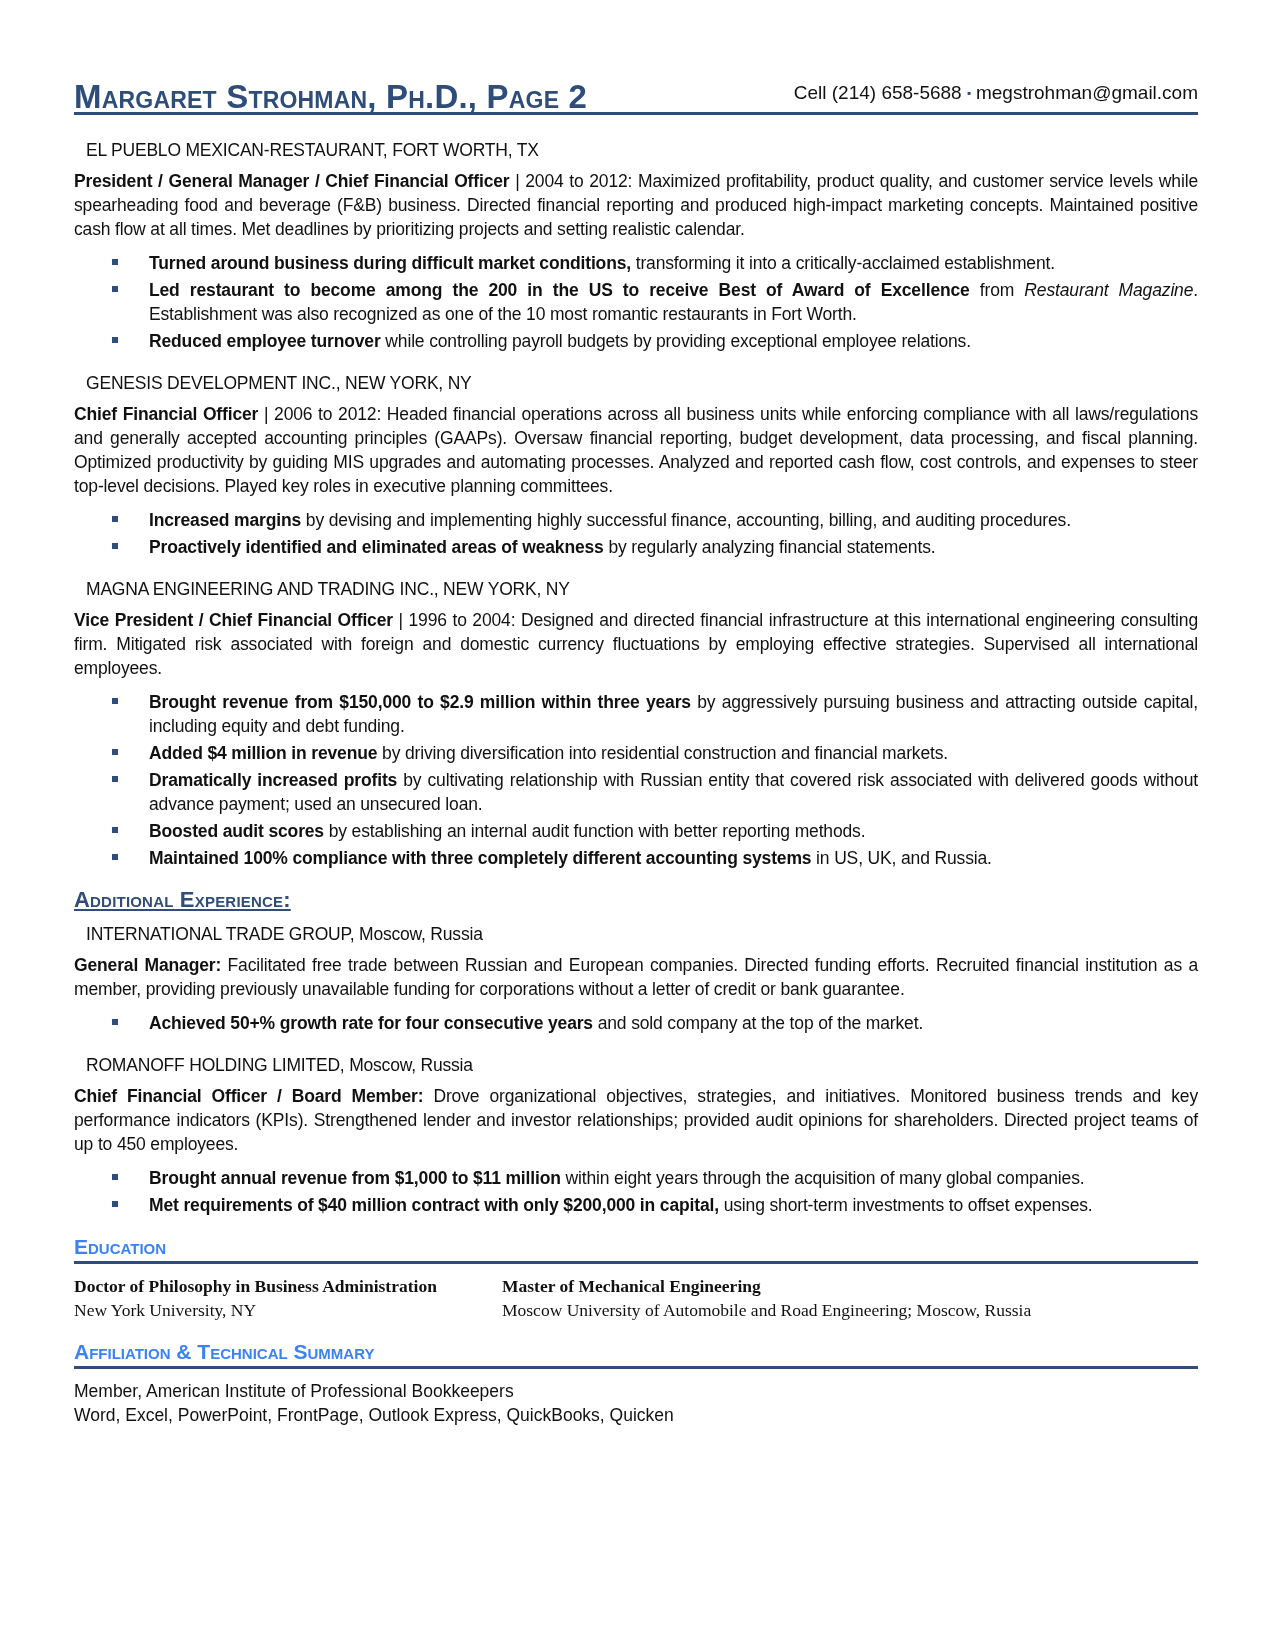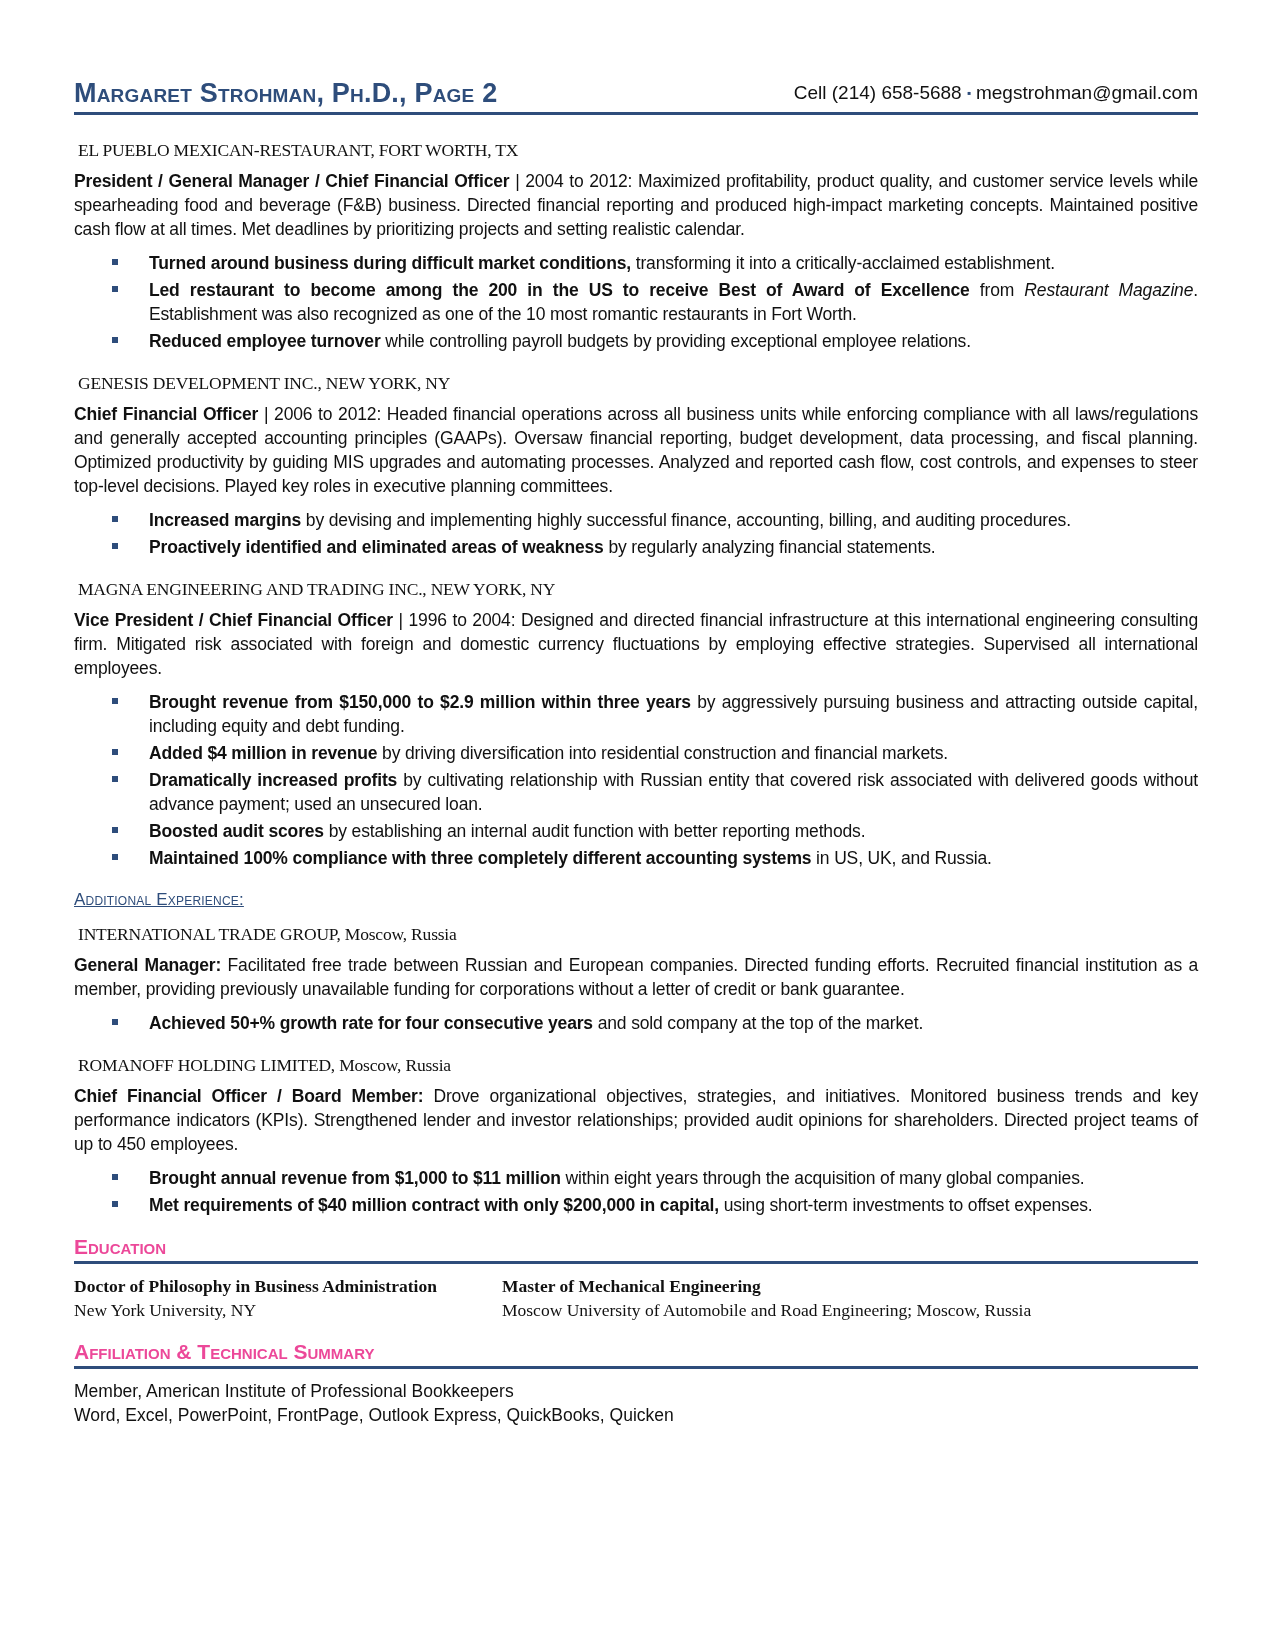--- a/index.html
+++ b/index.html
@@ -8,45 +8,45 @@
     font-family: "Liberation Sans", "DejaVu Sans", sans-serif;
     color: #111111;
   }
   .page { position: absolute; left: 74px; top: 0; width: 1124px; }
   .header {
     position: absolute; top: 76px; left: 0; width: 1124px; height: 36px;
     border-bottom: 3px solid #2e4d7b;
   }
   .header-name {
     position: absolute; left: 0; top: 2px;
-    font-size: 27px; font-weight: bold; color: #2e4d7b; letter-spacing: 0.2px;
+    font-size: 33px; font-weight: bold; color: #2e4d7b; letter-spacing: 0.2px;
     font-variant: small-caps;
   }
   .header-contact {
     position: absolute; right: 0; top: 6px; font-size: 19px; color: #111;
   }
   .header-contact .sep { color: #2e4d7b; font-size: 12px; vertical-align: 2px; margin: 0 5px; }
 
   .content { position: absolute; top: 138px; left: 0; width: 1124px; font-size: 17.5px; line-height: 24px; }
-  .company { margin: 0 0 7px 4px; font-size: 17.5px; letter-spacing: -0.2px; font-family: Liberation Serif, serif; }
+  .company { margin: 0 0 7px 12px; font-size: 17.5px; letter-spacing: -0.2px; }
   .role-para { margin: 0 0 10px 0; text-align: justify; letter-spacing: -0.15px; }
   .role-para b { font-weight: bold; margin-top: 23px; }
   ul.bullets { list-style: none; margin: 0 0 18px 0; padding: 0; }
   ul.bullets li {
     position: relative; padding-left: 75px; margin-bottom: 3px; text-align: justify; letter-spacing: -0.15px;
   }
   ul.bullets li .bullet-icon {
     position: absolute; left: 38px; top: 8px; width: 6px; height: 6px; background: #2e4d7b;
   }
   .subheading {
-    font-weight: normal; color: #2e4d7b; text-decoration: underline; font-size: 17px;
+    font-weight: bold; color: #2e4d7b; text-decoration: underline; font-size: 22px;
     font-variant: small-caps; margin: 0 0 10px 0; letter-spacing: 0.2px;
   }
   .section-title {
-    font-weight: bold; color: #ec4899; font-size: 21px; font-variant: small-caps;
+    font-weight: bold; color: #3b82f6; font-size: 21px; font-variant: small-caps;
     border-bottom: 3px solid #2e4d7b; padding-bottom: 2px; margin: 6px 0 10px 0;
   }
   .edu-grid { display: flex; margin-bottom: 18px; font-family: Liberation Serif, serif; }
   .edu-col { width: 428px; }
   .edu-col + .edu-col { width: auto; }
   .edu-degree { font-weight: bold; }
   .plain-line { margin: 0; }
 </style>
 </head>
 <body>

